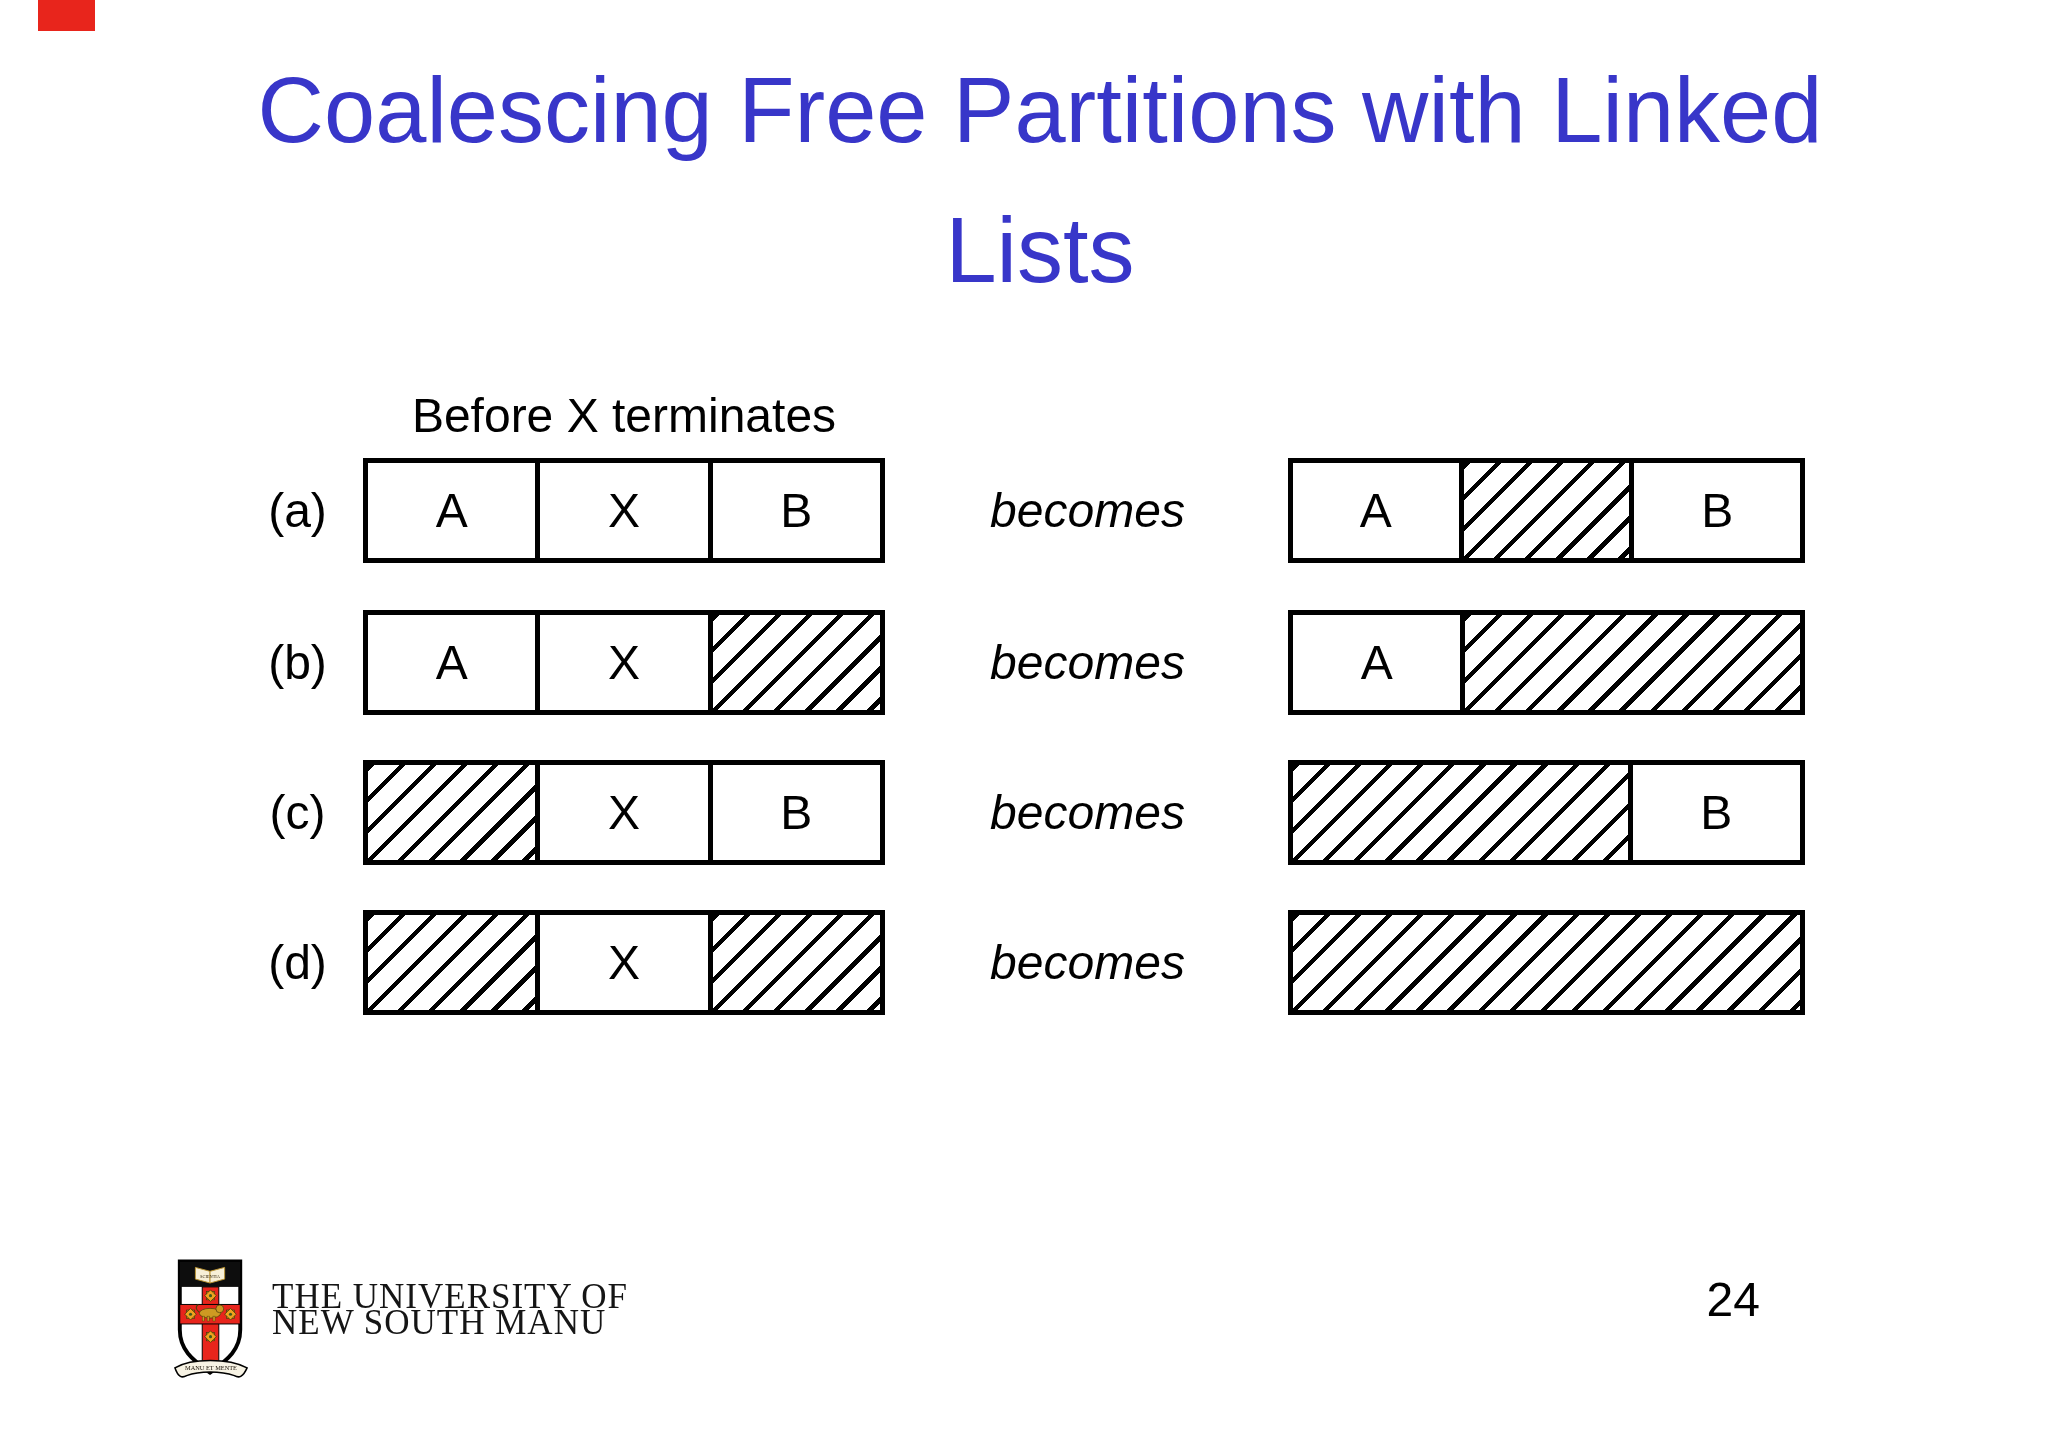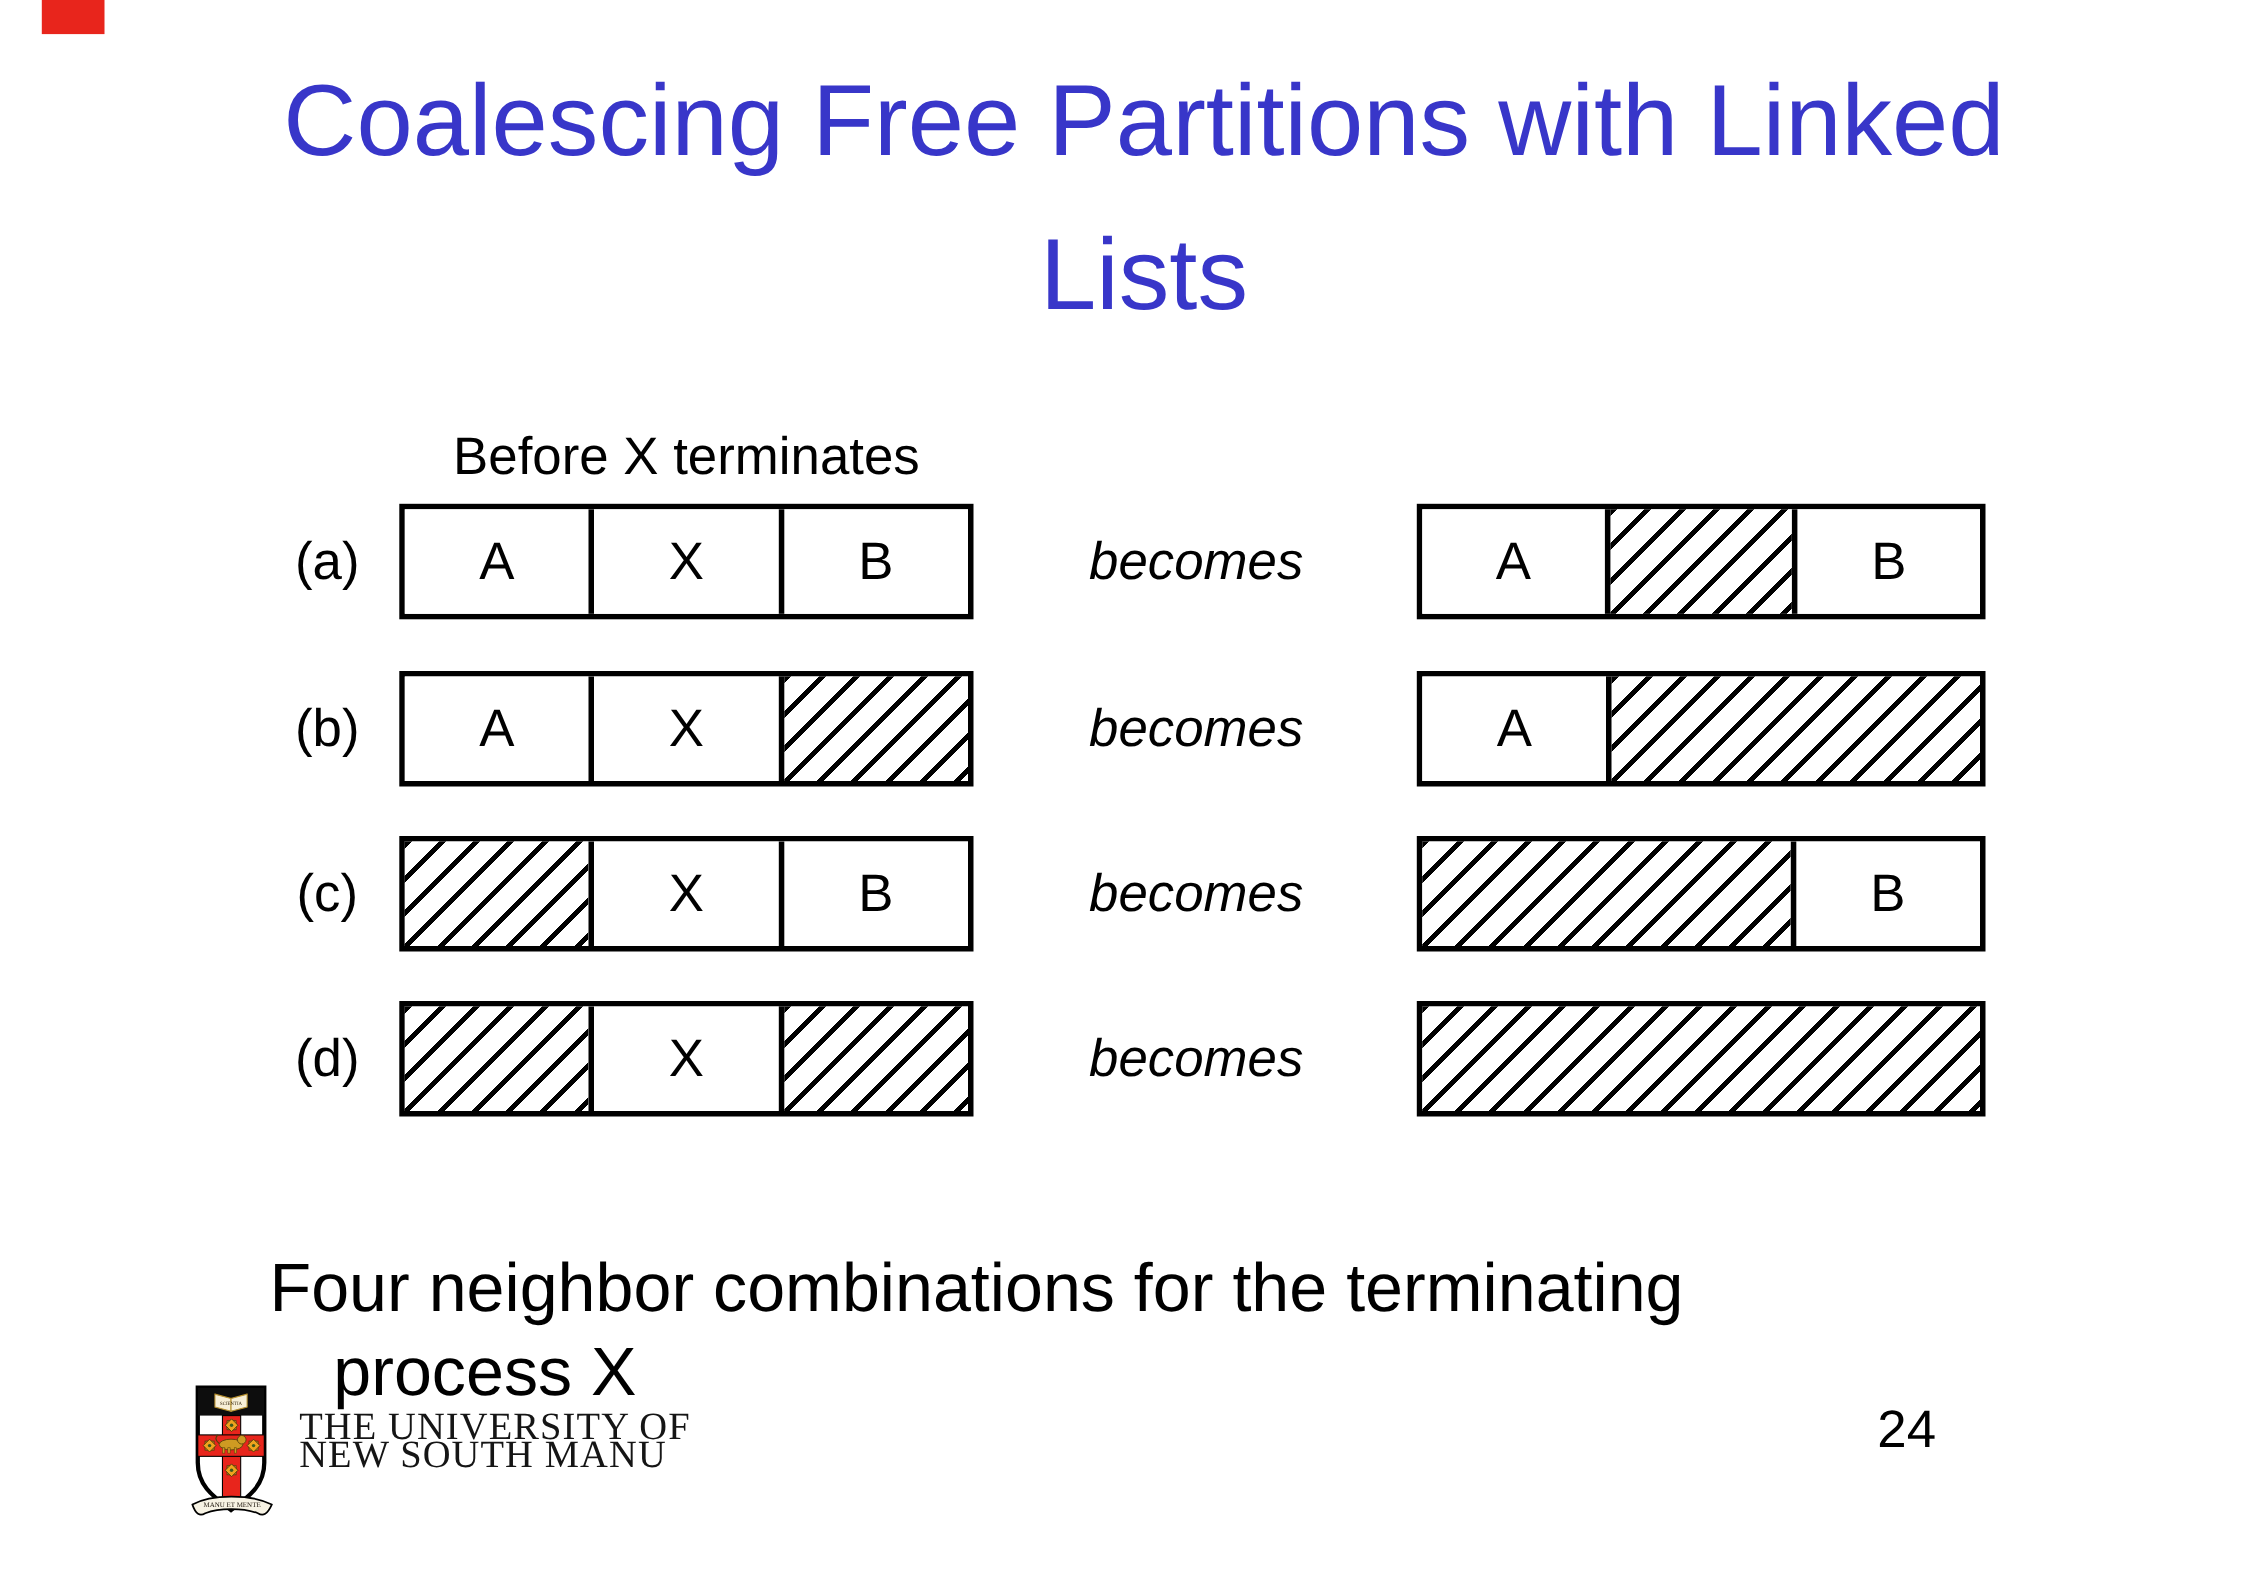--- a/index.html
+++ b/index.html
@@ -140,24 +140,20 @@
           </div>
           <div class="cell hatch" style="flex-grow: 1;"></div>
         </div>
         <div class="becomes">becomes</div>
         <div class="bar after">
           <div class="cell hatch" style="flex-grow: 3;"></div>
         </div>
       </div>
     </div>
 
-  <div class="footer-caption">
-    <div>Four neighbor combinations for the terminating</div>
-    <div class="footer-line2">process X</div>
-  </div>
 
   <svg class="logo-crest" viewBox="0 0 80 132" xmlns="http://www.w3.org/2000/svg">
     <defs>
       <clipPath id="shieldClip">
         <path d="M8,4 H70 V74 C70,94 58,104 39,118 C20,104 8,94 8,74 Z"></path>
       </clipPath>
       <g id="star8">
         <rect x="-4.2" y="-4.2" width="8.4" height="8.4" fill="#efa31d" stroke="#4c3c0c" stroke-width="0.8"></rect>
         <rect x="-4.2" y="-4.2" width="8.4" height="8.4" fill="#efa31d" stroke="#4c3c0c" stroke-width="0.8" transform="rotate(45)"></rect>
         <circle r="1.6" fill="#3e5a1e"></circle>

